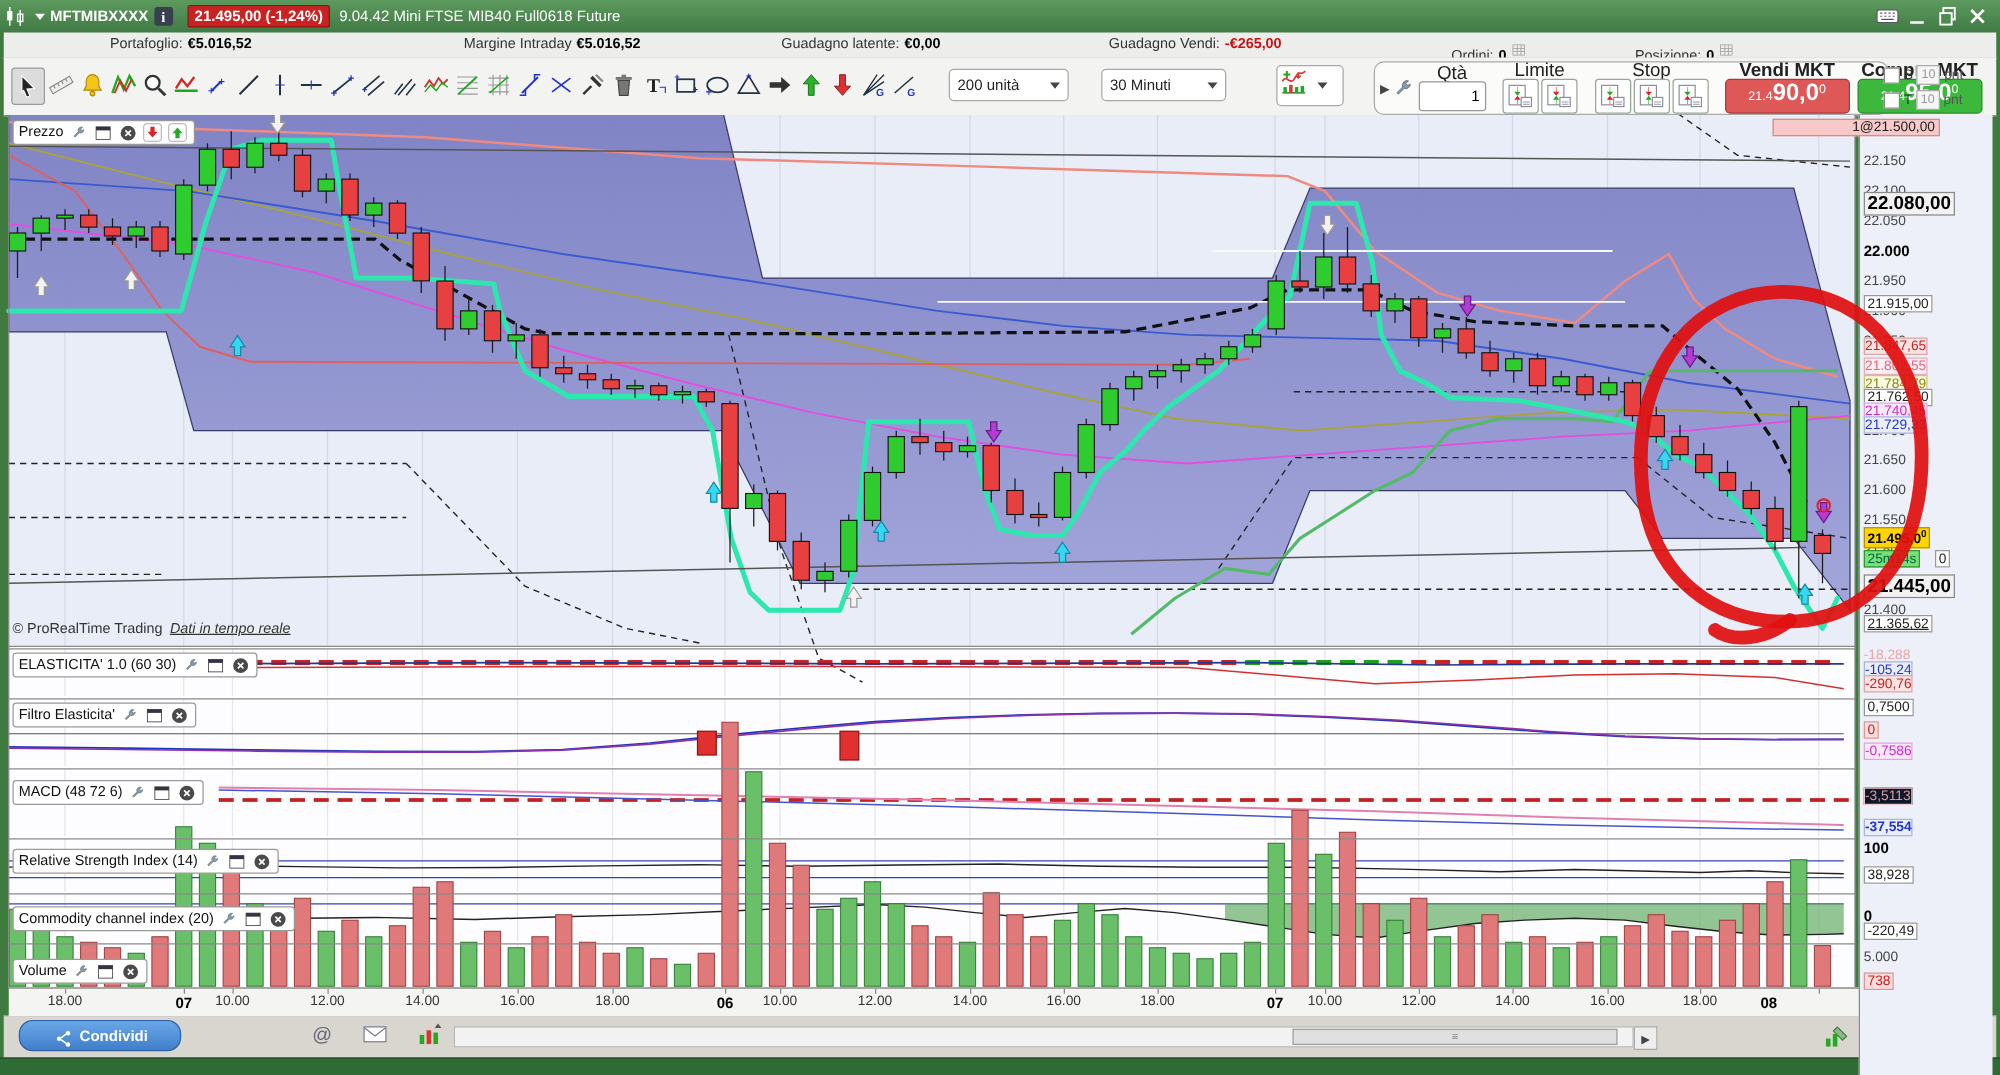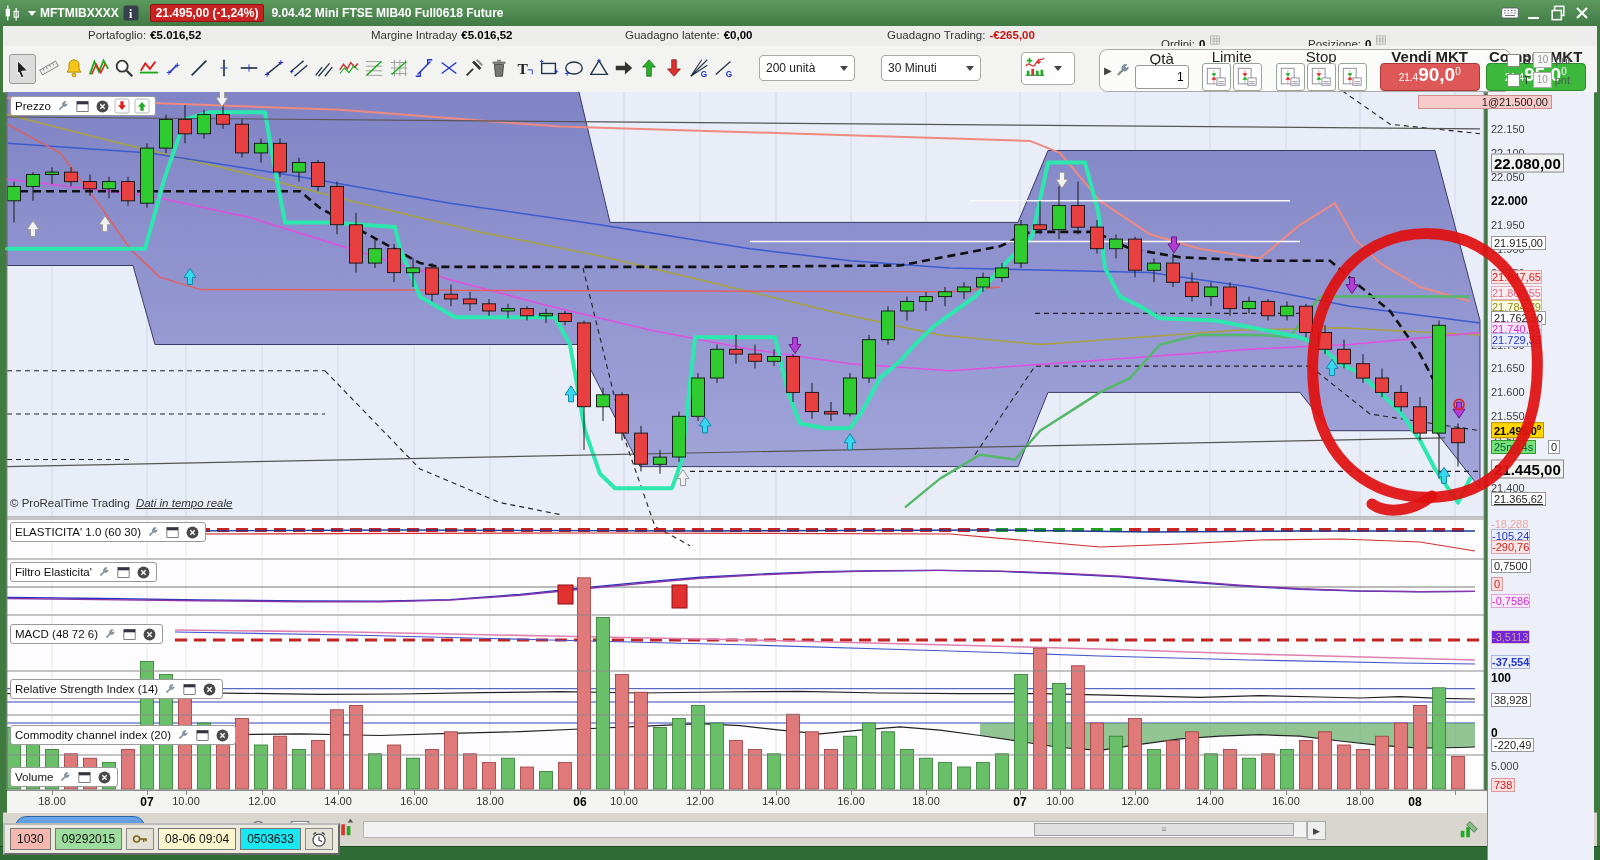--- a/index.html
+++ b/index.html
@@ -60,21 +60,21 @@
   .sl-big{font-weight:bold;font-size:15px;color:#000;background:#f2f2f2;border:1px solid #8a8a8a;padding:0 2px;}
   .sl-box{background:#fff;border:1px solid #999;padding:0 2px;color:#222;}
   .sl-red{background:#fbe3e3;border:1px solid #dba8a8;color:#c22;}
   .sl-pink{background:#fdeef1;border:1px solid #e3aebc;color:#e06888;}
   .sl-olive{background:#fafae0;border:1px solid #ccc66a;color:#8f8a16;}
   .sl-mag{background:#fbe9fb;border:1px solid #dca6dc;color:#cf2bcf;}
   .sl-blue{background:#e9edfc;border:1px solid #a9b4e0;color:#2136c9;}
   .sl-last{background:#ffd400;border:1px solid #b39300;color:#000;font-weight:bold;padding:0 2px;}
   .sl-count{background:#77e077;border:1px solid #2f9a2f;color:#083;padding:0 2px;color:#064;}
   .sl-faint{color:#eaa6a6;}
-  .sl-faintred{background:#6d28d9;border:1px solid #eec6c6;color:#dd9999;}
+  .sl-faintred{background:#0f172a;border:1px solid #eec6c6;color:#dd9999;}
   .sl-redtext{background:#fbdddd;border:1px solid #d99;color:#c22;padding:0 2px;}
   .time-axis{position:absolute;left:7px;top:790px;width:1480px;height:22px;background:#f4f4f2;border-top:1px solid #8a8a8a;z-index:6;}
   .tl{position:absolute;top:4px;transform:translateX(-50%);font-size:11px;color:#333;}
   .tl.b{font-weight:bold;font-size:12px;color:#000;}
   .tick{position:absolute;top:0;width:1px;height:4px;background:#888;}
   
   .statusbar{position:absolute;left:3px;top:812px;width:1594px;height:34px;background:#d9d6cf;border-top:1px solid #999;}
   .share{position:absolute;left:12px;top:3px;width:128px;height:23px;border-radius:11px;
     background:linear-gradient(#6aa7e8,#3f7ec9);border:1px solid #2d62a8;color:#fff;font-size:12px;font-weight:bold;
     display:flex;align-items:center;justify-content:center;z-index:1;}
@@ -111,21 +111,21 @@
       </span>
     <span class="tb-caret"></span>
     <span>MFTMIBXXXX</span>
     <span class="ico" id="i-info">
         <svg viewBox="0 0 24 24" width="22" height="22">
           <rect x="3" y="3" width="18" height="18" rx="3" fill="#39404d"></rect>
           <text x="9.5" y="17.5" font-size="14" fill="#fff" font-weight="bold" font-family="Liberation Serif,serif">i</text>
         </svg>
       </span>
     <span class="badge">21.495,00 (-1,24%)</span>
-    <span style="font-weight:bold">9.04.42 Mini FTSE MIB40 Full0618 Future</span>
+    <span style="font-weight:normal">9.04.42 Mini FTSE MIB40 Full0618 Future</span>
     <span class="tb-right">
       <span class="ico" id="i-kbd">
           <svg viewBox="0 0 24 24" width="22" height="22">
             <rect x="2" y="6" width="20" height="12" rx="2" fill="#fff" stroke="#556"></rect>
             <path d="M5 9h2M9 9h2M13 9h2M17 9h2M5 12h2M9 12h2M13 12h2M17 12h2M6 15h12" stroke="#556"></path>
           </svg>
         </span>
       <span class="ico" id="i-min">
           <svg viewBox="0 0 24 24" width="22" height="22">
             <path d="M5 18h13" stroke="#fff" stroke-width="2.5"></path>
@@ -142,21 +142,21 @@
             <path d="M6 6l12 12M18 6L6 18" stroke="#fff" stroke-width="2.5"></path>
           </svg>
         </span>
     </span>
   </div>
 
   <div class="accountbar">
     <span class="acct" style="left:85px"><span>Portafoglio:</span><b>€5.016,52</b></span>
     <span class="acct" style="left:368px"><span>Margine Intraday</span><b>€5.016,52</b></span>
     <span class="acct" style="left:622px"><span>Guadagno latente:</span><b>€0,00</b></span>
-    <span class="acct" style="left:884px"><span>Guadagno Trading:</span><b class="neg">-€265,00</b></span>
+    <span class="acct" style="left:884px"><span>Guadagno Vendi:</span><b class="neg">-€265,00</b></span>
     <span class="acct" style="left:1158px"><span>Ordini:</span><b>0</b><span class="gi" id="gi1"><svg viewBox="0 0 24 24" width="14" height="22">
             <rect x="4" y="5" width="16" height="14" fill="#eee" stroke="#999"></rect>
             <path d="M4 10h16M4 14h16M10 5v14M15 5v14" stroke="#999"></path>
           </svg></span></span>
     <span class="acct" style="left:1305px"><span>Posizione:</span><b>0</b><span class="gi" id="gi2"><svg viewBox="0 0 24 24" width="14" height="22">
             <rect x="4" y="5" width="16" height="14" fill="#eee" stroke="#999"></rect>
             <path d="M4 10h16M4 14h16M10 5v14M15 5v14" stroke="#999"></path>
           </svg></span></span>
   </div>
 
@@ -1321,39 +1321,20 @@
     <span class="sb-ico" style="left:286px" id="i-mail"><svg viewBox="0 0 24 24" width="22" height="22">
           <rect x="2.5" y="6" width="19" height="13" fill="#fff" stroke="#778"></rect>
           <path d="M3 7l9 7 9-7" fill="none" stroke="#778"></path>
         </svg></span>
     <span class="sb-ico" style="left:330px" id="i-pub"><svg viewBox="0 0 24 24" width="22" height="22">
           <rect x="3" y="13" width="4" height="8" fill="#2a2"></rect>
           <rect x="9" y="9" width="4" height="12" fill="#d33"></rect>
           <rect x="15" y="11" width="4" height="10" fill="#2a2"></rect>
           <path d="M19 3l3 4h-6z" fill="#555"></path>
         </svg></span>
-    <div class="overlaybox" id="overlaybox">
-        <span class="fld fld-pink">1030</span>
-        <span class="fld fld-green">09292015</span>
-        <span class="fld fld-icon">
-          <svg viewBox="0 0 24 24" width="18" height="18">
-            <circle cx="7.5" cy="12" r="4" fill="none" stroke="#7a6410" stroke-width="2"></circle>
-            <path d="M11.5 12h9.5M17 12v4M20 12v3" stroke="#7a6410" stroke-width="2"></path>
-          </svg>
-        </span>
-        <span class="fld fld-yellow">08-06 09:04</span>
-        <span class="fld fld-cyan">0503633</span>
-        <span class="fld fld-icon">
-          <svg viewBox="0 0 24 24" width="18" height="18">
-            <circle cx="12" cy="13.5" r="8" fill="#fff" stroke="#444" stroke-width="1.6"></circle>
-            <path d="M12 8.5v5l4 2" stroke="#444" stroke-width="1.6" fill="none"></path>
-            <path d="M4.5 6l3.5-3M19.5 6L16 3" stroke="#444" stroke-width="2"></path>
-          </svg>
-        </span>
-      </div>
     <div class="scrolltrack">
         <div class="scrollhandle">≡</div>
       </div>
     <div class="scrollbtn">▶</div>
     <span class="zoomico" style="left:1455px" id="i-ctools"><svg viewBox="0 0 24 24" width="22" height="22">
           <rect x="3" y="14" width="4" height="7" fill="#2a2"></rect>
           <rect x="9" y="10" width="4" height="11" fill="#2a2"></rect>
           <path d="M13 4l8 8-3.5 3.5-8-8z" fill="#8b8" stroke="#474"></path>
         </svg></span>
     <span class="zoomico" style="left:1487px" id="i-zdrag"><svg viewBox="0 0 24 24" width="22" height="22">

